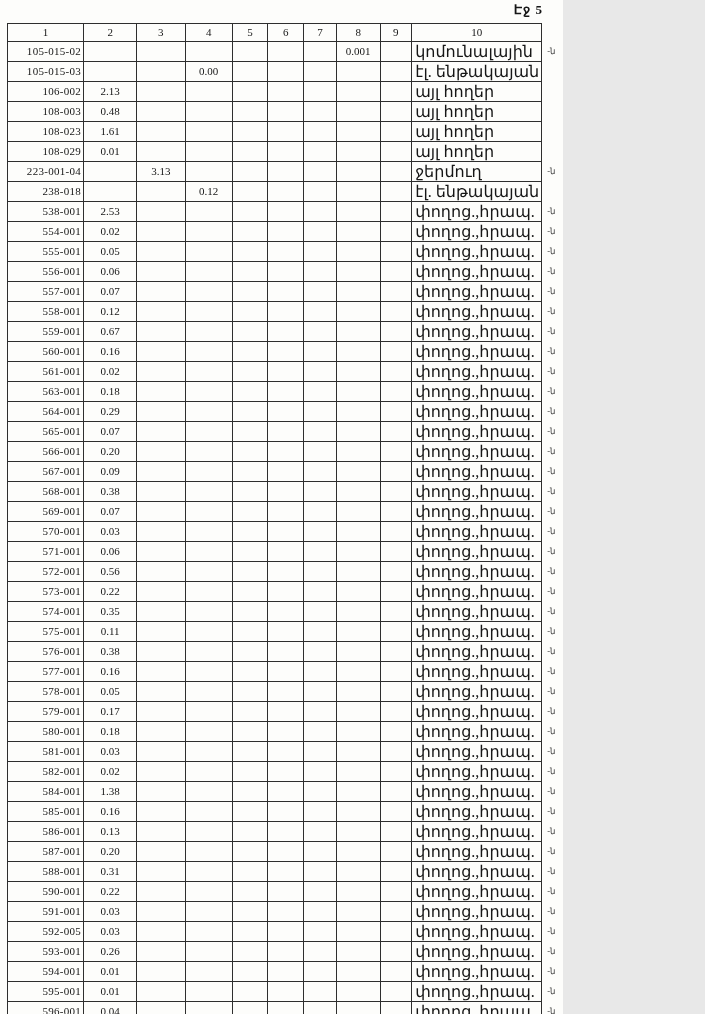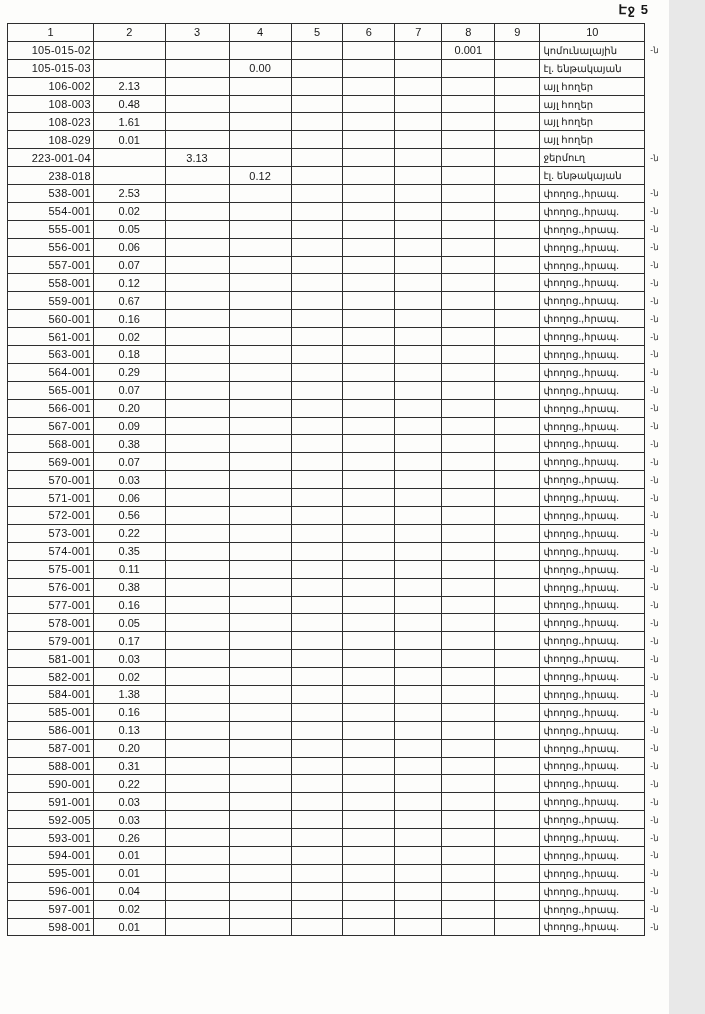--- a/index.html
+++ b/index.html
@@ -1,20 +1,20 @@
 <!DOCTYPE html>
 <html><head>
 <meta charset="utf-8">
 <style>
   html,body { margin:0; padding:0; background:#e8e8e8; }
   .page {
     position:relative;
-    width:669px; height:1014px;
+    width:563px; height:1014px;
     background:#fdfdfb;
-    font-family:Liberation Sans, sans-serif;
+    font-family:Liberation Serif, serif;
     color:#161616;
     overflow:hidden;
   }
   .page-label {
     position:absolute; top:2px; right:20px;
     font-size:13px; font-weight:bold; letter-spacing:1px;
   }
   table.scan-table {
     position:absolute; left:7px; top:23px;
     border-collapse:collapse; table-layout:fixed;
@@ -24,21 +24,21 @@
     height:16.9px;
     padding:0 2px;
     font-size:11px;
     text-align:center;
     white-space:nowrap;
     overflow:hidden;
     font-weight:normal;
   }
   .scan-table th { font-size:11px; }
   .scan-table td.c1 { text-align:right; padding-left:4px; letter-spacing:0.3px; }
-  .scan-table td.c10 { text-align:left; padding-left:3px; font-size:10px; }
+  .scan-table td.c10 { text-align:left; padding-left:3px; font-size:16px; }
   .scan-table th.note-cell, .scan-table td.note-cell {
     border:none; background:transparent;
     font-size:8.5px; color:#3a3a3a;
     text-align:left; padding-left:5px;
   }
   col.w1  { width:87px; }
   col.w2  { width:74px; }
   col.w3  { width:66px; }
   col.w4  { width:64px; }
   col.w5  { width:54px; }
@@ -521,20 +521,33 @@
           <td class="c4"></td>
           <td class="c5"></td>
           <td class="c6"></td>
           <td class="c7"></td>
           <td class="c8"></td>
           <td class="c9"></td>
           <td class="c10">փողոց.,հրապ.</td>
           <td class="note-cell">-ն</td>
         </tr>
         <tr>
+          <td class="c1">580-001</td>
+          <td class="c2">0.18</td>
+          <td class="c3"></td>
+          <td class="c4"></td>
+          <td class="c5"></td>
+          <td class="c6"></td>
+          <td class="c7"></td>
+          <td class="c8"></td>
+          <td class="c9"></td>
+          <td class="c10">փողոց.,հրապ.</td>
+          <td class="note-cell">-ն</td>
+        </tr>
+        <tr>
           <td class="c1">581-001</td>
           <td class="c2">0.03</td>
           <td class="c3"></td>
           <td class="c4"></td>
           <td class="c5"></td>
           <td class="c6"></td>
           <td class="c7"></td>
           <td class="c8"></td>
           <td class="c9"></td>
           <td class="c10">փողոց.,հրապ.</td>

